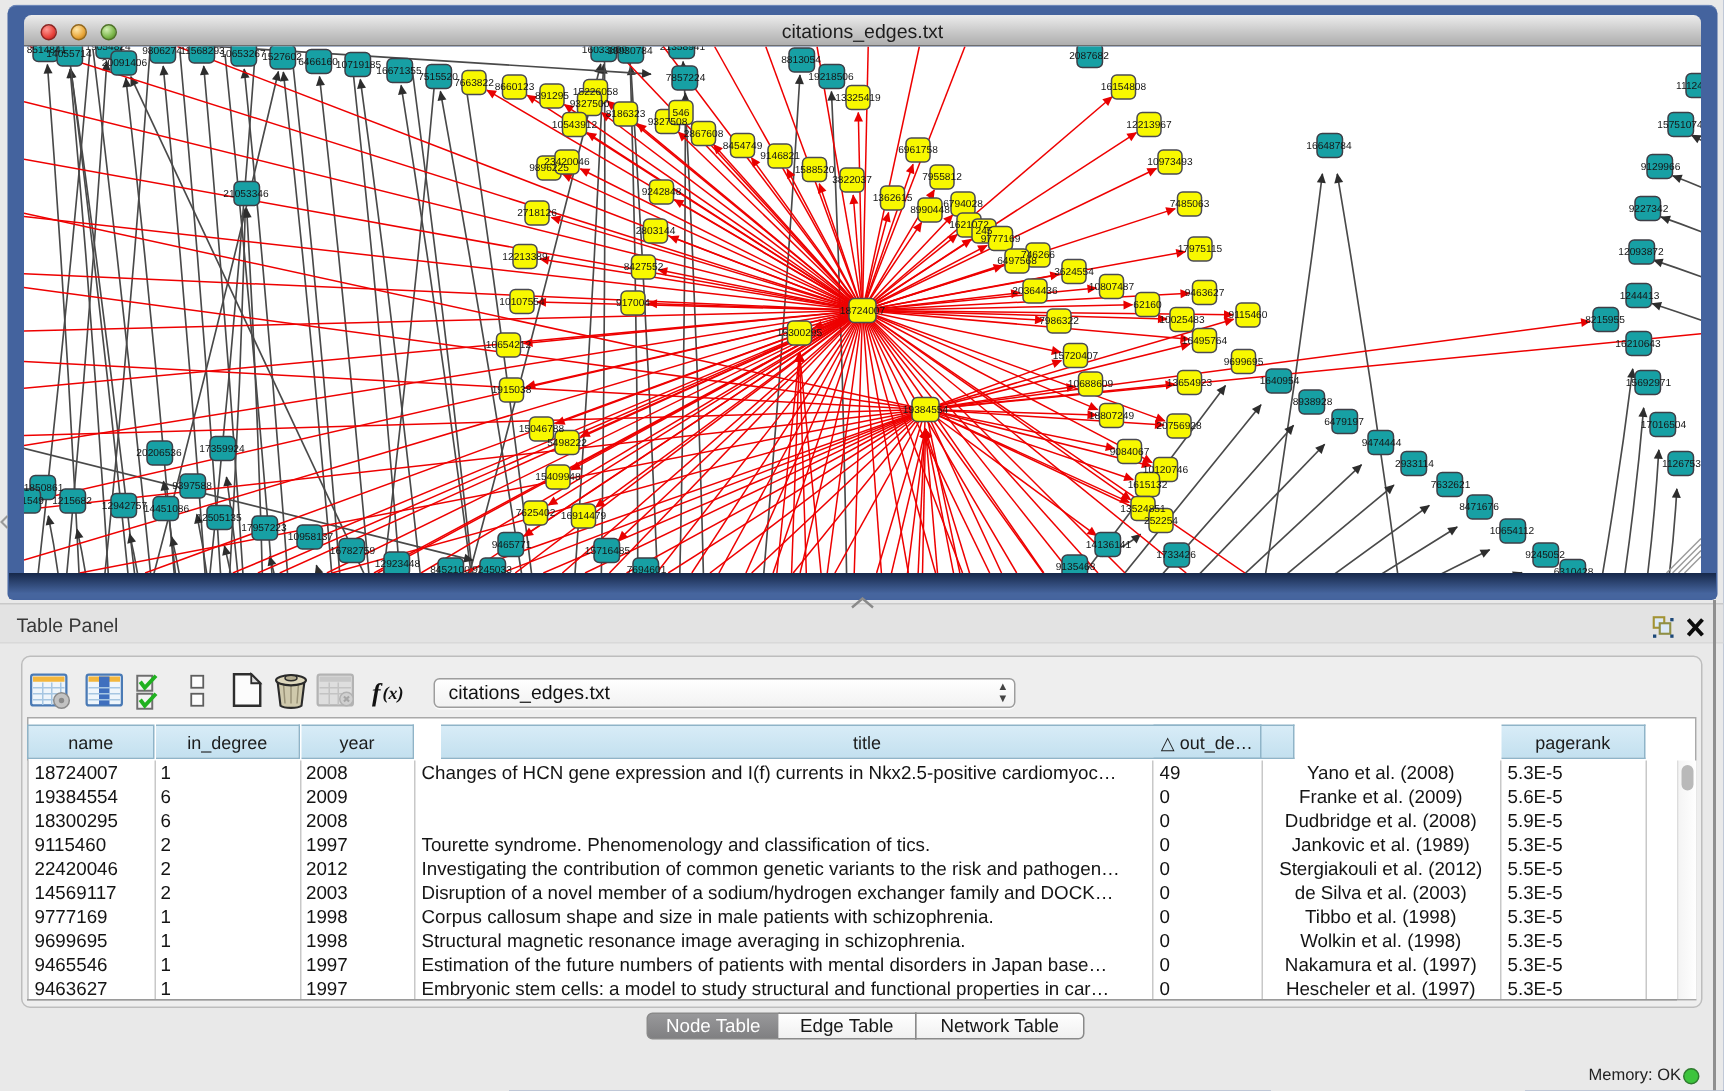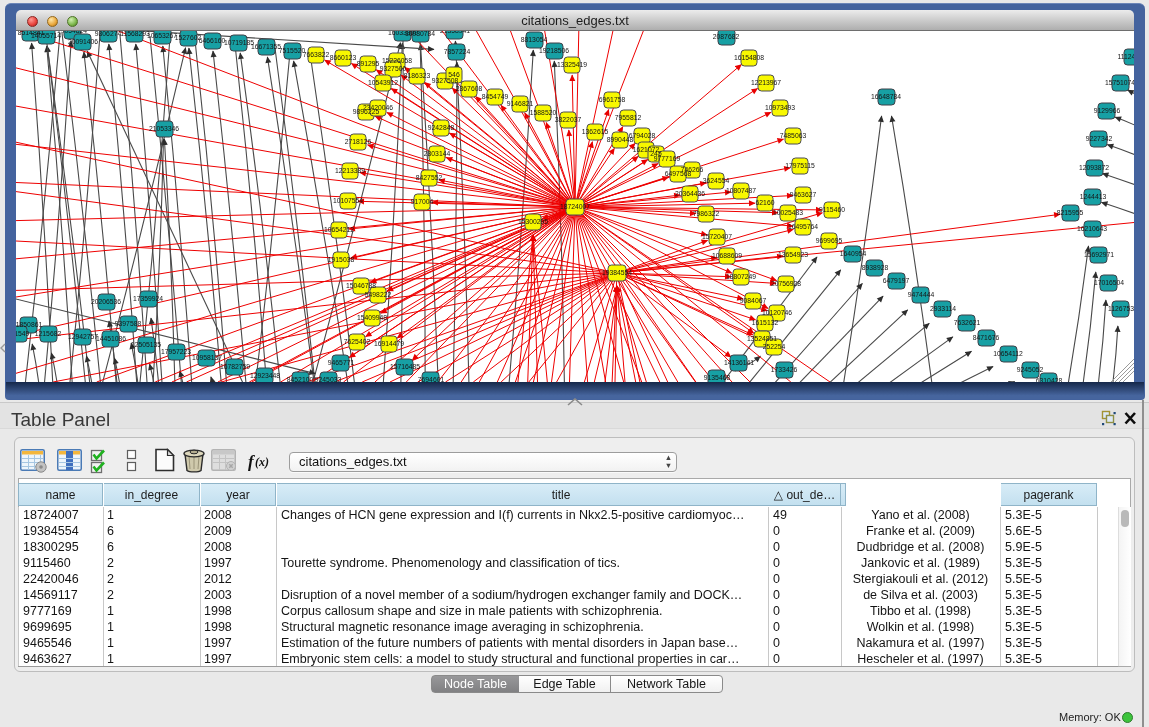--- a/index.html
+++ b/index.html
@@ -16,21 +16,21 @@
   border-radius:5px 5px 0 0; border-bottom:1px solid #6e6e6e; }
 #title { width:100%; text-align:center; font-size:13px; color:#1d1d1d; line-height:21px; }
 .tl { width:11px; height:11px; border-radius:50%; top:15.5px; }
 #tl1 { left:26.5px; background:radial-gradient(circle at 35% 30%, #ff9a94,#e8433c 60%,#9e1f1c); border:0.5px solid #8c2421;}
 #tl2 { left:46.5px; background:radial-gradient(circle at 35% 30%, #ffe7a8,#e9a73b 60%,#a66a12); border:0.5px solid #93671b;}
 #tl3 { left:66.5px; background:radial-gradient(circle at 35% 30%, #d2f0b2,#7cb74b 60%,#47741f); border:0.5px solid #4e7227;}
 
 
 #tp-head { left:0; top:402px; width:1149px; height:27px; background:#e3e3e3;
   border-top:1px solid #c9c9c9; border-bottom:1px solid #d9d9d9; }
-#tp-title { font-size:19px; color:#383838; }
+#tp-title { font-size:13px; color:#383838; }
 #toolbar { left:14px; top:437px; width:1121px; height:235px; background:#eeeeee;
   border:1px solid #bdbdbd; border-radius:6px; }
 #combo { left:289px; top:452px; width:388px; height:20px; background:linear-gradient(#fff,#f2f2f2);
   border:1px solid #9d9d9d; border-radius:4px; font-size:13px; color:#111;
   line-height:18px; padding-left:9px; box-shadow:0 1px 0 rgba(255,255,255,.7); }
 #spin { left:661px; top:454px; width:15px; height:16px; font-size:7.5px; color:#444; text-align:center; line-height:7.5px;}
 
 #tablebox { left:18px; top:478px; width:1113px; height:189px; background:#fff;
   border:1px solid #a9a9a9; }
 .th { position:absolute; top:483px; height:23px; background:linear-gradient(#d8ecf7,#c3e0ef);
@@ -668,21 +668,21 @@
  <text x="232" y="21" font-family="Liberation Serif,serif" font-style="italic" font-weight="bold" font-size="17" fill="#111">f</text>
  <text x="239" y="20" font-family="Liberation Serif,serif" font-style="italic" font-weight="bold" font-size="12" fill="#111">(x)</text>
 </svg>
   <div class="abs" id="combo">citations_edges.txt</div>
   <div class="abs" id="spin">▲<br>▼</div>
 
   <div class="abs" id="tablebox"></div>
   <div class="abs th" style="left:18px;width:85px;border-left:1px solid #8fb4c8">name</div>
   <div class="abs th" style="left:104px;width:96px">in_degree</div>
   <div class="abs th" style="left:201px;width:75px">year</div>
-  <div class="abs th" style="left:277px;width:569px">title</div>
+  <div class="abs th" style="left:294px;width:569px">title</div>
   <div class="abs th" style="left:769px;width:72px">△ out_de…</div>
   <div class="abs th" style="left:1001px;width:96px">pagerank</div>
   <div class="vline" style="left:18px"></div>
   <div class="vline" style="left:103px"></div>
   <div class="vline" style="left:200px"></div>
   <div class="vline" style="left:276px"></div>
   <div class="vline" style="left:768px"></div>
   <div class="vline" style="left:841px"></div>
   <div class="vline" style="left:1000px"></div>
   <div class="vline" style="left:1097px"></div>
@@ -718,20 +718,21 @@
       <span class="c" style="left:204px">1997</span>
       <span class="c" style="left:281px;width:486px;overflow:hidden;white-space:nowrap">Tourette syndrome. Phenomenology and classification of tics.</span>
       <span class="c" style="left:773px">0</span>
       <span class="c ctr" style="left:841px;width:159px">Jankovic et al. (1989)</span>
       <span class="c" style="left:1005px">5.3E-5</span>
     </div>
 <div class="tr" style="top:571px">
       <span class="c" style="left:23px">22420046</span>
       <span class="c" style="left:107px">2</span>
       <span class="c" style="left:204px">2012</span>
+      <span class="c" style="left:281px;width:486px;overflow:hidden;white-space:nowrap">Investigating the contribution of common genetic variants to the risk and pathogen…</span>
       <span class="c" style="left:773px">0</span>
       <span class="c ctr" style="left:841px;width:159px">Stergiakouli et al. (2012)</span>
       <span class="c" style="left:1005px">5.5E-5</span>
     </div>
 <div class="tr" style="top:587px">
       <span class="c" style="left:23px">14569117</span>
       <span class="c" style="left:107px">2</span>
       <span class="c" style="left:204px">2003</span>
       <span class="c" style="left:281px;width:486px;overflow:hidden;white-space:nowrap">Disruption of a novel member of a sodium/hydrogen exchanger family and DOCK…</span>
       <span class="c" style="left:773px">0</span>

